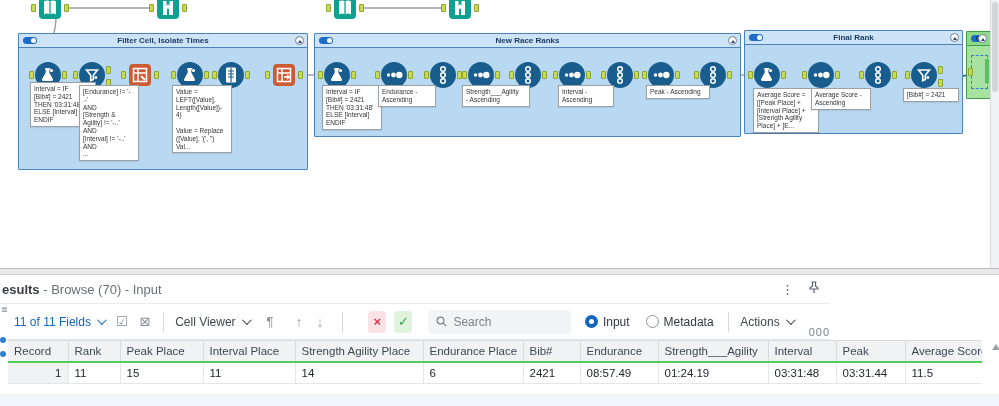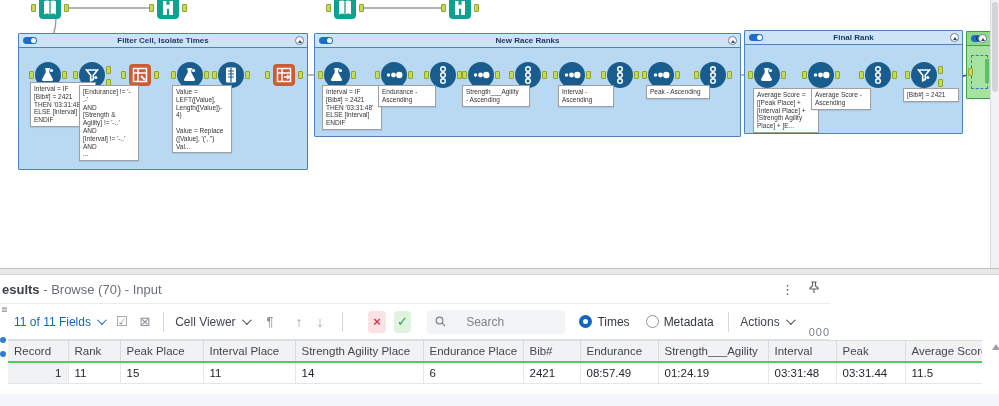--- a/index.html
+++ b/index.html
@@ -43,21 +43,21 @@
   .tb-fields{color:#1465be;font-size:12px;white-space:nowrap;}
   .chev{display:inline-block;width:6px;height:6px;border-right:1.5px solid currentColor;border-bottom:1.5px solid currentColor;transform:rotate(45deg) translateY(-2px);margin-left:6px;}
   .tb-ico{color:#8a9098;font-size:13px;margin-left:12px;}
   .vdiv{width:1px;height:20px;background:#d5d7da;margin:0 12px;}
   .tb-text{color:#41464d;font-size:12px;white-space:nowrap;}
   .tb-bold{color:#33383e;font-size:12px;font-weight:bold;white-space:nowrap;}
   .arrow-ico{color:#9aa0a8;font-size:14px;margin-left:14px;}
   .btn-x,.btn-ok{width:28px;height:22px;border-radius:4px;display:flex;align-items:center;justify-content:center;font-size:13px;font-weight:bold;}
   .btn-x{background:#fbe2e5;color:#d6394e;margin-left:14px;}
   .btn-ok{background:#dff3df;color:#2e9e44;margin-left:8px;}
-  .searchbox{margin-left:16px;width:196px;height:24px;background:#f3f4f6;border-radius:4px;display:flex;align-items:center;padding:0 8px;gap:20px;}
+  .searchbox{margin-left:16px;width:196px;height:24px;background:#f3f4f6;border-radius:4px;display:flex;align-items:center;padding:0 8px;gap:6px;}
   .searchbox .ph{color:#7c828a;font-size:12px;}
   .radio{width:13px;height:13px;border-radius:50%;box-sizing:border-box;display:inline-block;}
   .radio.sel{border:4px solid #1465be;background:#fff;}
   .radio.unsel{border:1.5px solid #8d939b;background:#fff;}
   .rlabel{font-size:12px;color:#33383e;margin-left:5px;}
   .msec{font-size:11px;color:#7c828a;letter-spacing:1px;margin-top:20px;}
   
   #res-table{position:relative;margin-left:8px;width:975px;}
   table{border-collapse:collapse;table-layout:fixed;width:974px;}
   th{background:#f1f2f4;font-weight:normal;font-size:11.5px;color:#3f4752;text-align:left;padding:2px 6px;height:16px;
@@ -363,21 +363,21 @@
     <span class="btn-ok">✓</span>
     <span class="searchbox">
       <svg width="11" height="11" viewBox="0 0 11 11">
           <circle cx="4.5" cy="4.5" r="3.4" fill="none" stroke="#7c828a" stroke-width="1.2"></circle>
           <path d="M7.2 7.2 10 10" stroke="#7c828a" stroke-width="1.2"></path>
         </svg>
       <span class="ph">Search</span>
     </span>
     <span style="margin-left:14px;display:flex;align-items:center;">
         <span class="radio sel"></span>
-        <span class="rlabel">Times</span>
+        <span class="rlabel">Input</span>
       </span>
     <span style="margin-left:16px;display:flex;align-items:center;">
         <span class="radio unsel"></span>
         <span class="rlabel">Metadata</span>
       </span>
     <span class="vdiv" style="margin-left:14px;"></span>
     <span class="tb tb-text">
         <span>Actions</span>
         <span class="chev"></span>
       </span>

